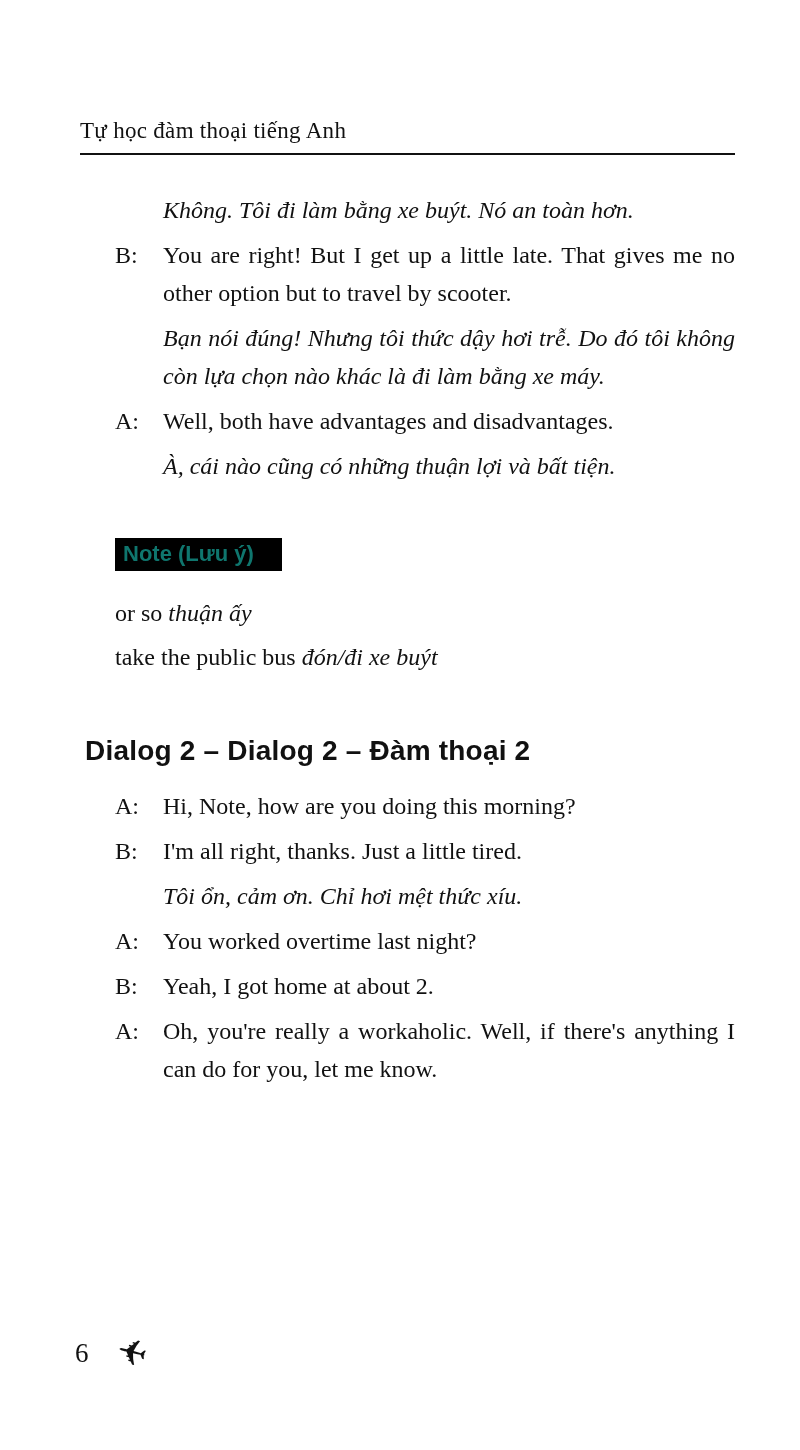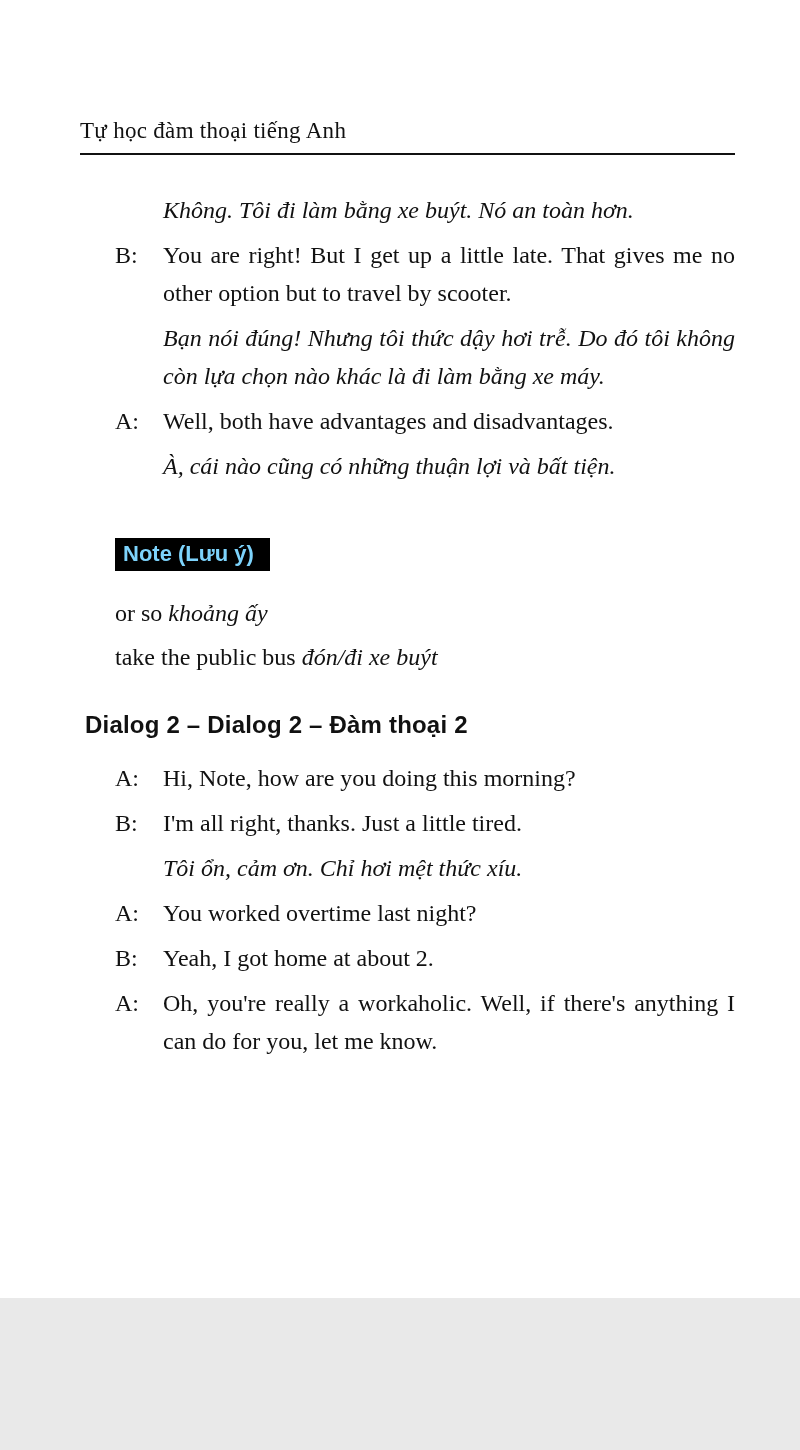--- a/index.html
+++ b/index.html
@@ -1,19 +1,19 @@
 <!DOCTYPE html>
 <html><head>
 <meta charset="utf-8">
 <style>
   * { margin:0; padding:0; box-sizing:border-box; }
   html,body { background:#e9e9e9; }
   .page {
     position:relative;
-    width:800px; height:1298px;
+    width:800px; height:1450px;
     margin:0 auto;
     background:#ffffff;
     font-family:"Liberation Serif", serif;
     color:#111;
     padding:118px 65px 0 80px;
   }
   
   .header-title {
     font-size:23px;
     letter-spacing:0.3px;
@@ -43,37 +43,37 @@
     line-height:38px;
     text-align:justify;
     margin-left:12px;
   }
   .vi { font-style:italic; }
   
   .note-title {
     display:inline-block;
     margin:46px 0 20px 35px;
     background:#000;
-    color:#7dd3fc;
+    color:#0f766e;
     font-family:"Liberation Sans", sans-serif;
     font-weight:bold;
     font-size:22px;
-    padding:3px 16px 4px 8px;
+    padding:3px 28px 4px 8px;
   }
   .note-item {
     margin-left:35px;
     font-size:24px;
     line-height:44px;
   }
   
   .dialog-heading {
-    margin:32px 0 20px 5px;
+    margin:56px 0 20px 5px;
     font-family:"Liberation Sans", sans-serif;
     font-weight:bold;
-    font-size:24px;
+    font-size:28px;
     letter-spacing:0.2px;
   }
   
   .footer {
     position:absolute;
     left:75px;
     top:1332px;
     display:flex;
     align-items:center;
   }
@@ -121,21 +121,21 @@
     <div class="row">
       <span class="speaker"></span>
       <div class="txt vi">À, cái nào cũng có những thuận lợi và bất tiện.</div>
     </div>
 
     <div>
       <span class="note-title">Note (Lưu ý)</span>
     </div>
 
     <div class="note-item">
-      <span>or so </span><span class="vi">khoảng ấy</span>
+      <span>or so </span><span class="vi">thuận ấy</span>
     </div>
     <div class="note-item">
       <span>take the public bus </span><span class="vi">đón/đi xe buýt</span>
     </div>
 
     <div class="dialog-heading">Dialog 2 – Dialog 2 – Đàm thoại 2</div>
 
     <div class="row">
       <span class="speaker">A:</span>
       <div class="txt">Hi, Note, how are you doing this morning?</div>

